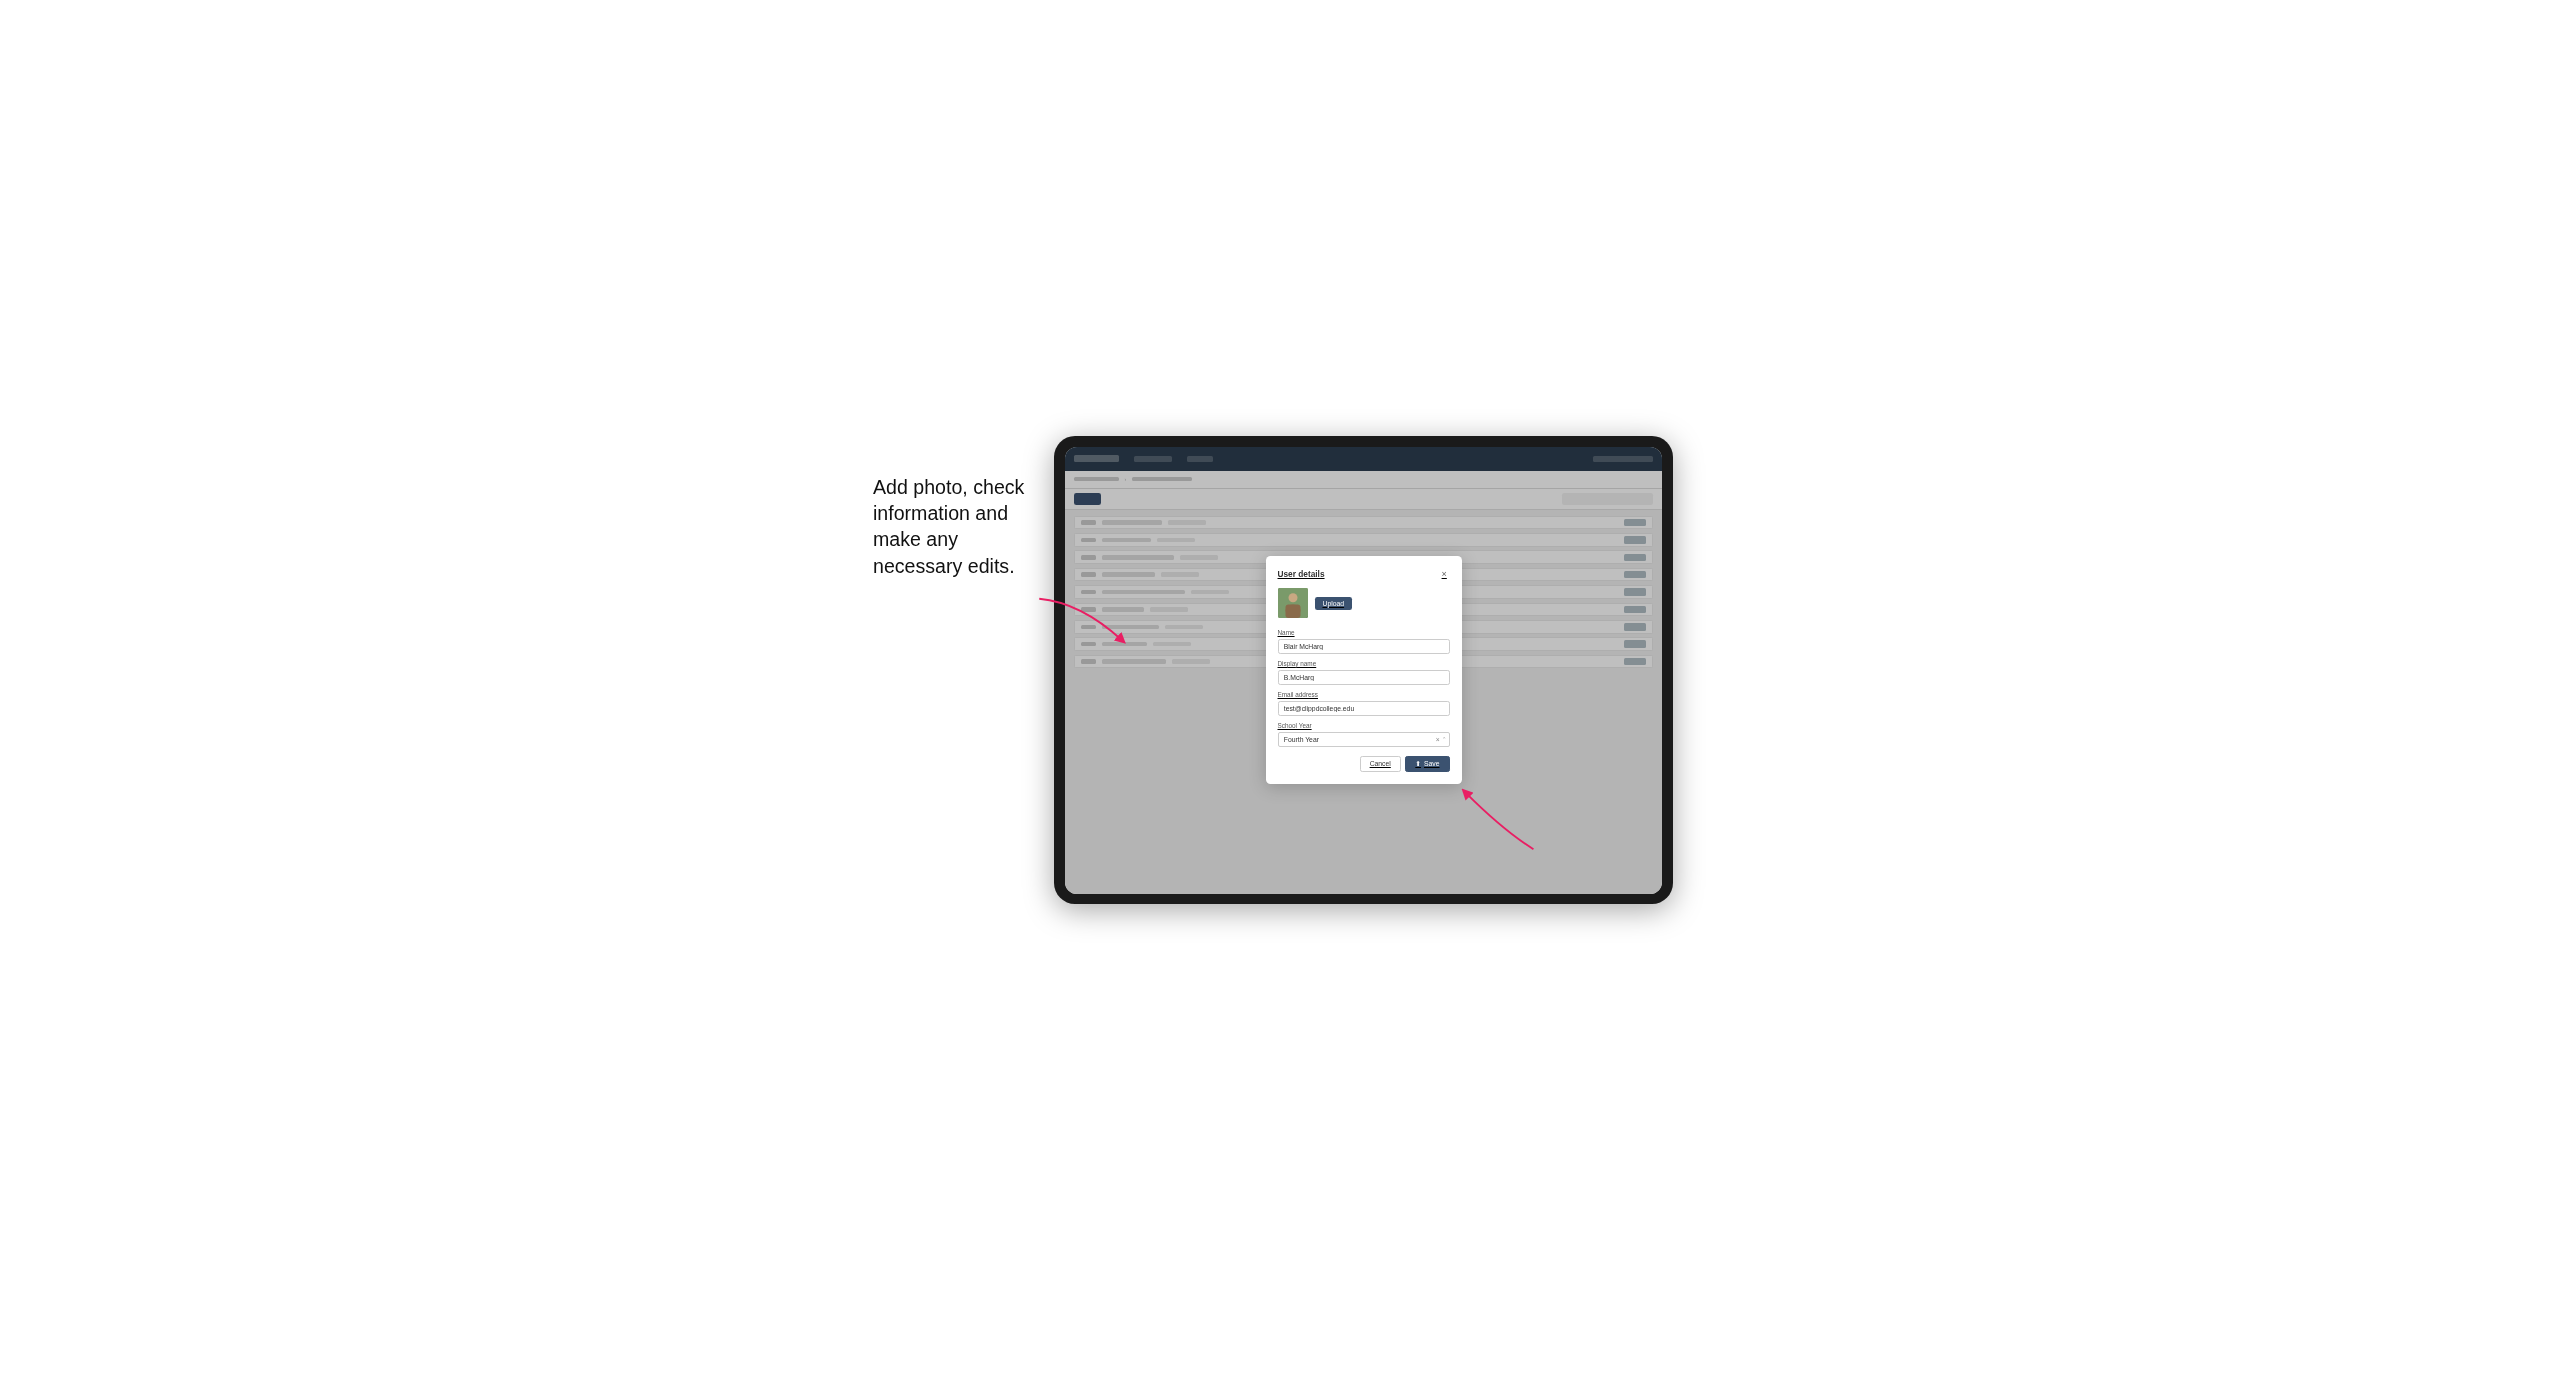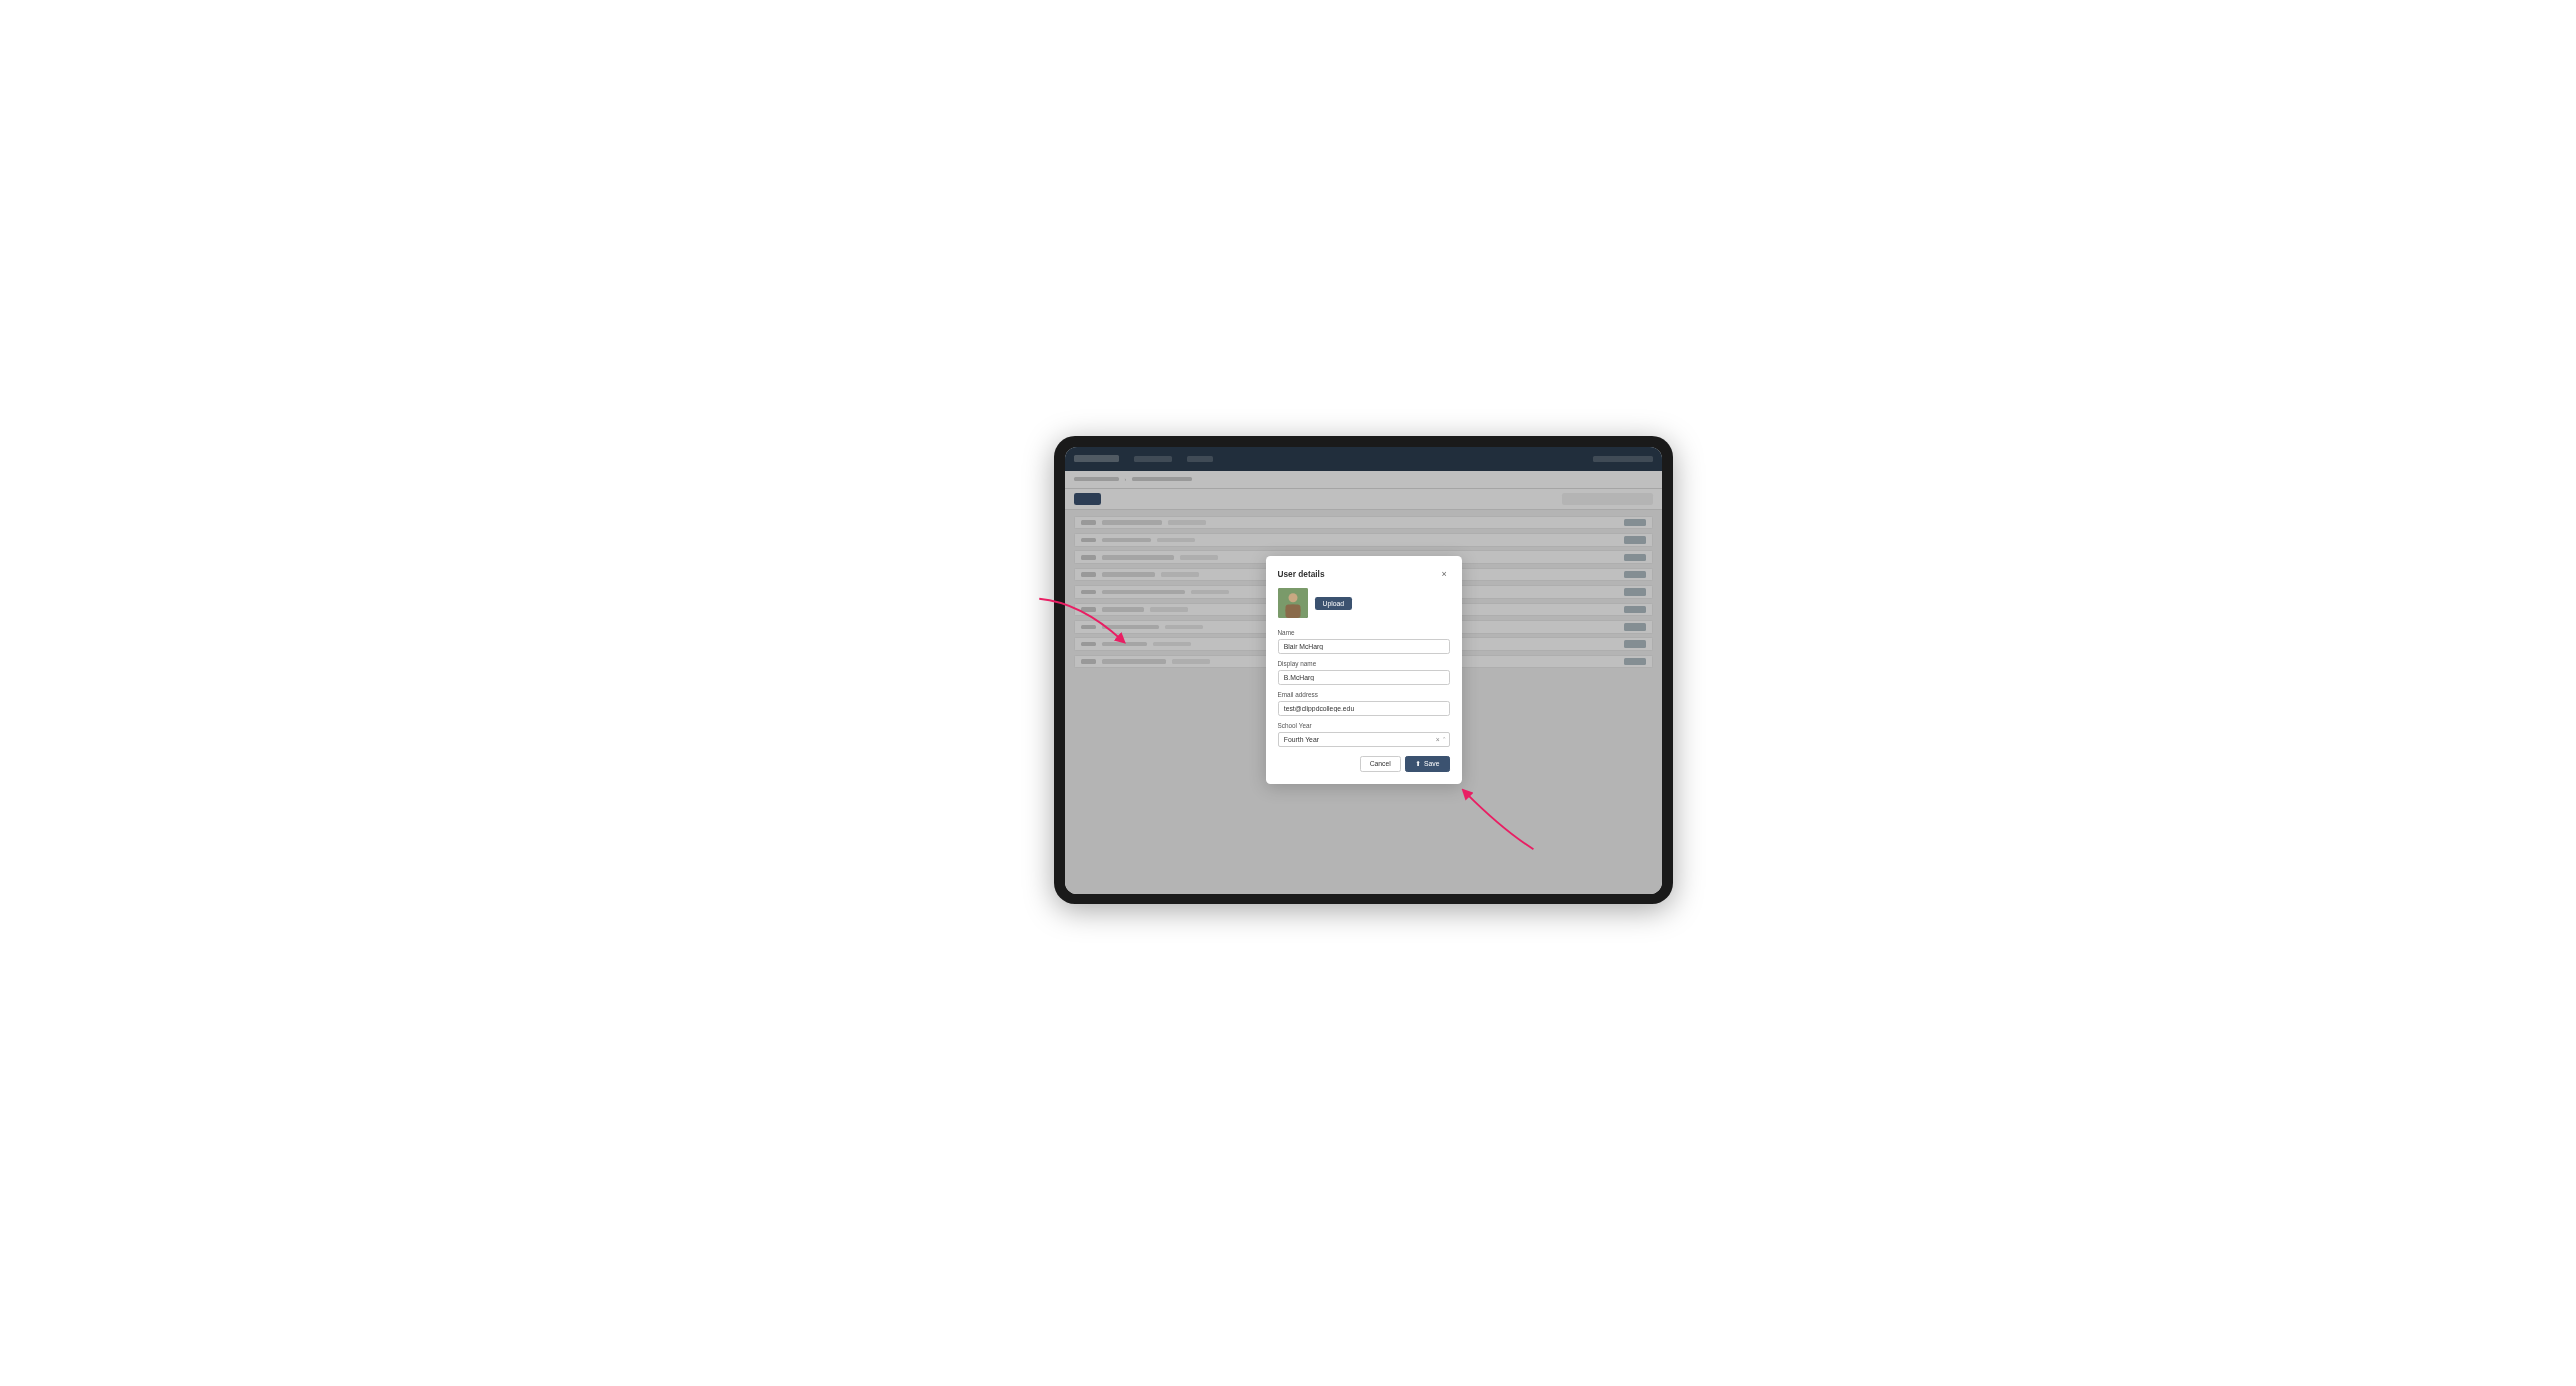--- a/index.html
+++ b/index.html
@@ -197,20 +197,21 @@
       justify-content: center;
       z-index: 10;
     }
     .modal {
       background: #fff;
       border-radius: 4.5px;
       width: 196px;
       box-shadow: 0 3px 18px rgba(0,0,0,0.2);
       padding: 12px;
       position: relative;
+      text-decoration: underline;
     }
     .modal-header {
       display: flex;
       align-items: center;
       justify-content: space-between;
       margin-bottom: 9px;
     }
     .modal-title {
       font-size: 8.3px;
       font-weight: 600;
@@ -355,20 +356,26 @@
 
     svg.arrow {
       overflow: visible;
     }
   </style>
 </head>
 <body>
 
 <div class="scene">
 
+  <div class="annotation-left">
+    <span>Add photo, check</span><br>
+    <span>information and</span><br>
+    <span>make any</span><br>
+    <span>necessary edits.</span>
+  </div>
 
   <div class="annotation-right">
     <span>Complete and</span><br>
     <span>hit </span><strong>Save</strong><span>.</span>
   </div>
 
   <div class="arrow-left">
     <svg class="arrow" width="91" height="60" viewBox="0 0 120 80">
       <defs>
         <marker id="arrowhead-l" markerWidth="6" markerHeight="6" refX="3" refY="3" orient="auto">

